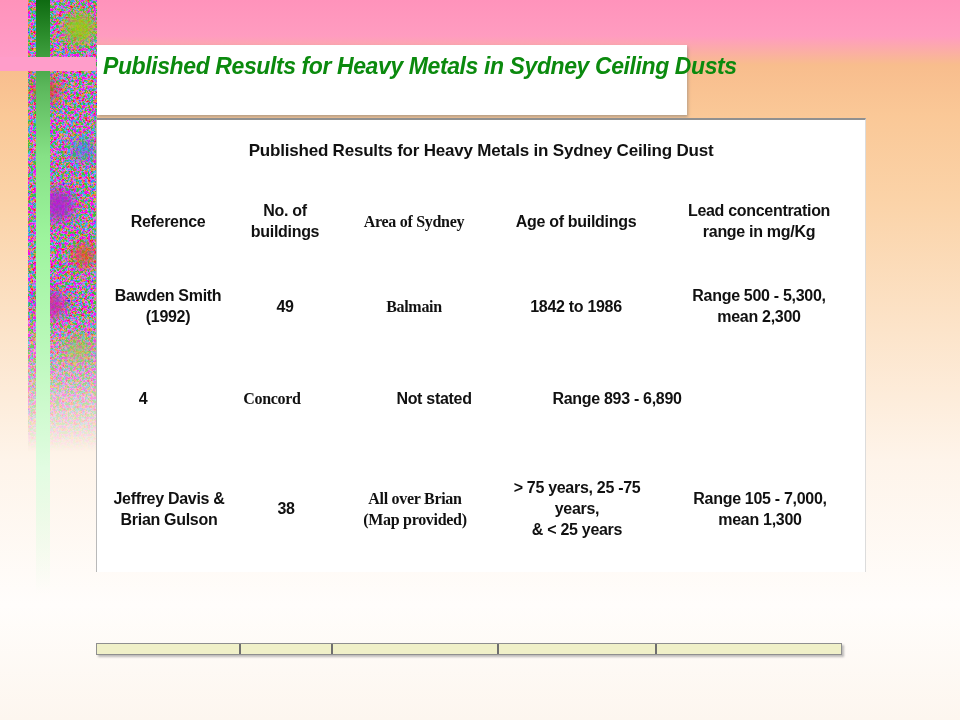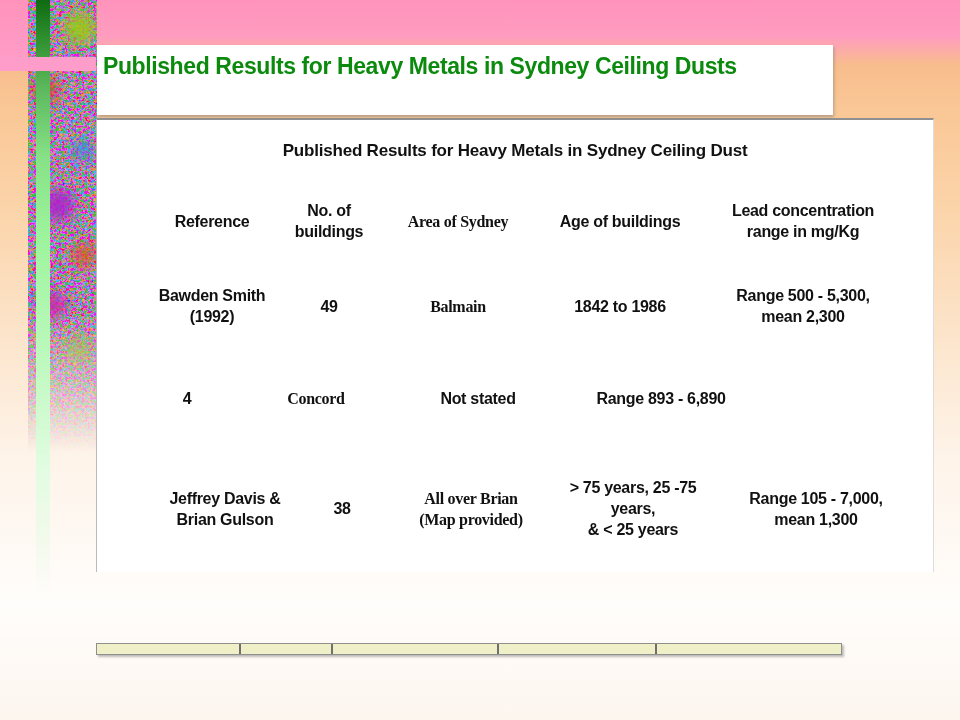--- a/index.html
+++ b/index.html
@@ -25,44 +25,45 @@
       #0f6b12 0%, #2e8f2e 6%, #5cb85c 14%, #86e186 25%,
       #9df49d 38%, #b9f8b9 55%, #e2fce2 75%, rgba(255,255,255,0) 95%);
   }
   .pink-stripe {
     position:absolute; left:0; top:57px; width:96px; height:14px; z-index:4;
     background:#ff9dca;
   }
 
   
   .title-box {
-    position:absolute; left:97px; top:45px; width:736px; height:70px; z-index:5;
+    position:absolute; left:97px; top:45px; width:590px; height:70px; z-index:5;
     background:#ffffff;
     box-shadow:1px 2px 3px rgba(120,120,120,0.55);
+    font-style:italic;
   }
   .slide-title {
     margin:8px 0 0 6px;
     font-size:23px; font-weight:bold; letter-spacing:-0.4px;
     color:#0b8a0e; white-space:nowrap;
   }
 
   
   .table-box {
-    position:absolute; left:96px; top:118px; width:838px; z-index:5;
+    position:absolute; left:96px; top:118px; width:770px; z-index:5;
     background:#ffffff;
     border-top:2px solid #909090;
     border-left:1px solid #b9b9b9;
     border-right:1px solid #dcdcdc;
     color:#111111;
   }
   .table-title-row {
     height:62px; display:flex; align-items:center; justify-content:center;
     font-size:17px; font-weight:bold; letter-spacing:-0.2px;
   }
-  .trow { display:flex;padding-left:44px; }
+  .trow { display:flex; }
   .trow.header { height:80px; }
   .trow.r0 { height:90px; }
   .trow.r1 { height:75px; }
   .trow.r2 { height:95px; }
   .trow.r3 { height:125px;justify-content:center; }
   .tcell {
     display:flex; align-items:center; justify-content:center;
     text-align:center; white-space:pre-line;
     font-size:16px; font-weight:bold; letter-spacing:-0.3px; line-height:1.3;
   }

